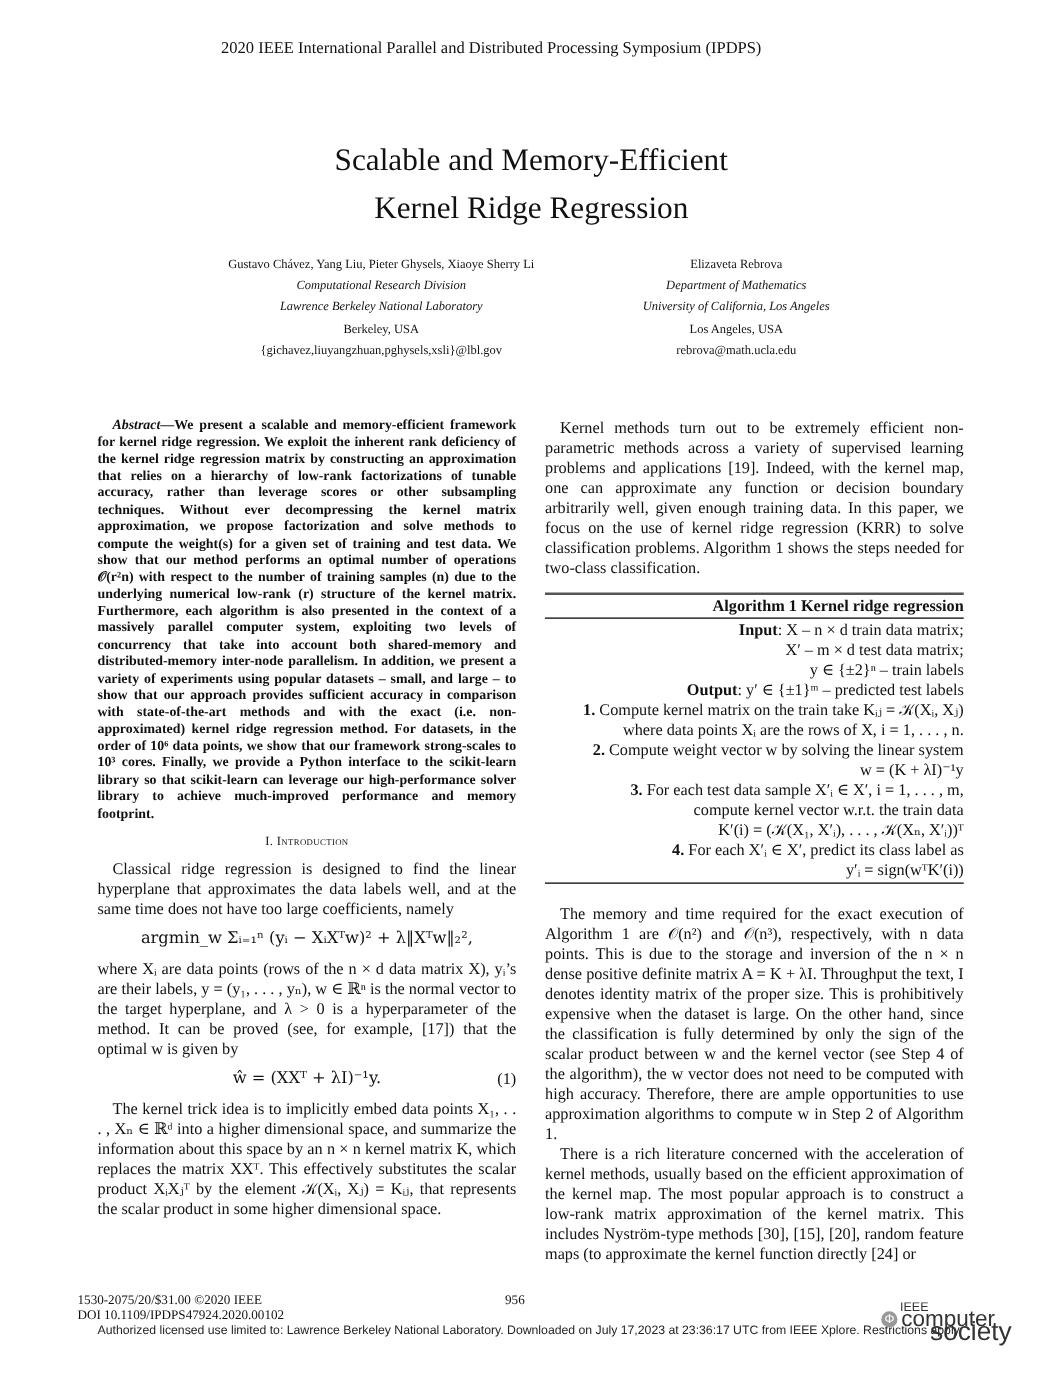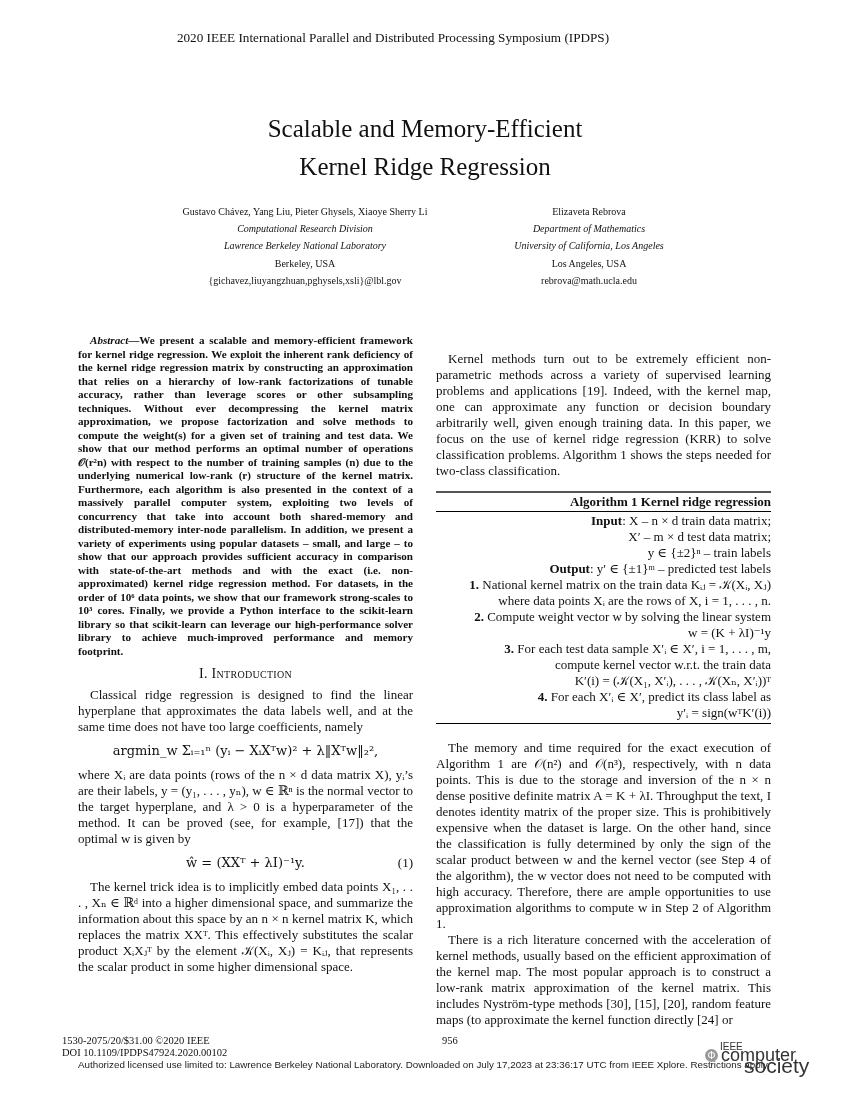--- a/index.html
+++ b/index.html
@@ -8,37 +8,37 @@
   .abs { position: absolute; }
   .conf-header { top: 30px; left: 0; width: 786px; text-align: center; font-size: 13.2px; }
   .title { top: 110px; left: 0; width: 850px; text-align: center; font-size: 25px; line-height: 38px; }
   .author-block { text-align: center; font-size: 10px; line-height: 17.2px; }
   .author-block .it { font-style: italic; }
   .auth-left { top: 203px; left: 100px; width: 410px; }
   .auth-right { top: 203px; left: 489px; width: 200px; }
 
   .col { position: absolute; width: 335px; font-size: 13px; line-height: 16px; }
   .col-left { left: 78px; top: 334px; }
-  .col-right { left: 436px; top: 351px; }
+  .col-right { left: 436px; top: 334px; }
 
   .abstract { font-weight: bold; font-size: 11.1px; line-height: 13.5px; text-align: justify; text-indent: 12px; }
   .abstract .lead { font-style: italic; }
-  .section-head { text-align: center; margin: 8px 0 5px 0; font-size: 14px; font-variant: small-caps; letter-spacing: 0.3px; }
+  .section-head { text-align: center; margin: 8px 0 5px 0; font-size: 10px; font-variant: small-caps; letter-spacing: 0.3px; }
   p.body { margin: 0; text-align: justify; text-indent: 12px; font-size: 13px; line-height: 16px; }
   .eq { text-align: center; margin: 8px 0; font-size: 13px; font-family: "DejaVu Serif", serif; }
   .eq-num { position: relative; }
   .eq-num .num { position: absolute; right: 0; top: 0; font-family: "Liberation Serif", serif; }
 
   .algo { margin-top: 12px; border-top: 2px solid #555; border-bottom: 1.5px solid #000; text-align: right; }
   .algo-title { font-weight: bold; border-bottom: 1.5px solid #000; padding: 1px 0 1px 0; font-size: 13px; }
   .algo-body { font-size: 13px; line-height: 16px; padding: 1px 0 2px 0; }
   .algo-body b { font-weight: bold; }
 
   .footer-left { top: 1035px; left: 62px; font-size: 10.5px; line-height: 12px; }
-  .page-num { top: 1035px; left: 442px; font-size: 10.5px; }
+  .page-num { top: 1035px; left: 404px; font-size: 10.5px; }
   .authorized { top: 1059px; left: 78px; font-family: "Liberation Sans", sans-serif; font-size: 9.8px; color: #222; }
   .ieee-logo { top: 1041px; left: 705px; font-family: "Liberation Sans", sans-serif; color: #333; }
   .ieee-logo .ieee { position: absolute; left: 15px; top: 0; font-size: 10px; }
   .ieee-logo .computer { position: absolute; left: 16px; top: 7px; font-size: 18px; line-height: 15px; }
   .ieee-logo .society { position: absolute; left: 39px; top: 17px; font-size: 21px; line-height: 15px; }
   .ieee-logo .emblem { position: absolute; left: 0; top: 8px; width: 13px; height: 13px; border-radius: 50%; background: #999; color: #fff; font-size: 10px; text-align: center; line-height: 13px; }
 </style>
 </head>
 <body>
 
@@ -84,21 +84,21 @@
 
   <div class="algo">
     <div class="algo-title">Algorithm 1 Kernel ridge regression</div>
     <div class="algo-body">
       <div><b>Input</b><span>: X – n × d train data matrix;</span></div>
       <div>X′ – m × d test data matrix;</div>
       <div>y ∈ {±2}ⁿ – train labels</div>
       <div><b>Output</b><span>: y′ ∈ {±1}ᵐ – predicted test labels</span></div>
 
       <div>
-        <div><b>1.</b> <span>National kernel matrix on the train data Kᵢⱼ = 𝒦(Xᵢ, Xⱼ)</span></div>
+        <div><b>1.</b> <span>Compute kernel matrix on the train take Kᵢⱼ = 𝒦(Xᵢ, Xⱼ)</span></div>
         <div>where data points Xᵢ are the rows of X, i = 1, . . . , n.</div>
       </div>
       <div>
         <div><b>2.</b> <span>Compute weight vector w by solving the linear system</span></div>
         <div>w = (K + λI)⁻¹y</div>
       </div>
       <div>
         <div><b>3.</b> <span>For each test data sample X′ᵢ ∈ X′, i = 1, . . . , m,</span></div>
         <div>compute kernel vector w.r.t. the train data</div>
         <div>K′(i) = (𝒦(X₁, X′ᵢ), . . . , 𝒦(Xₙ, X′ᵢ))ᵀ</div>

